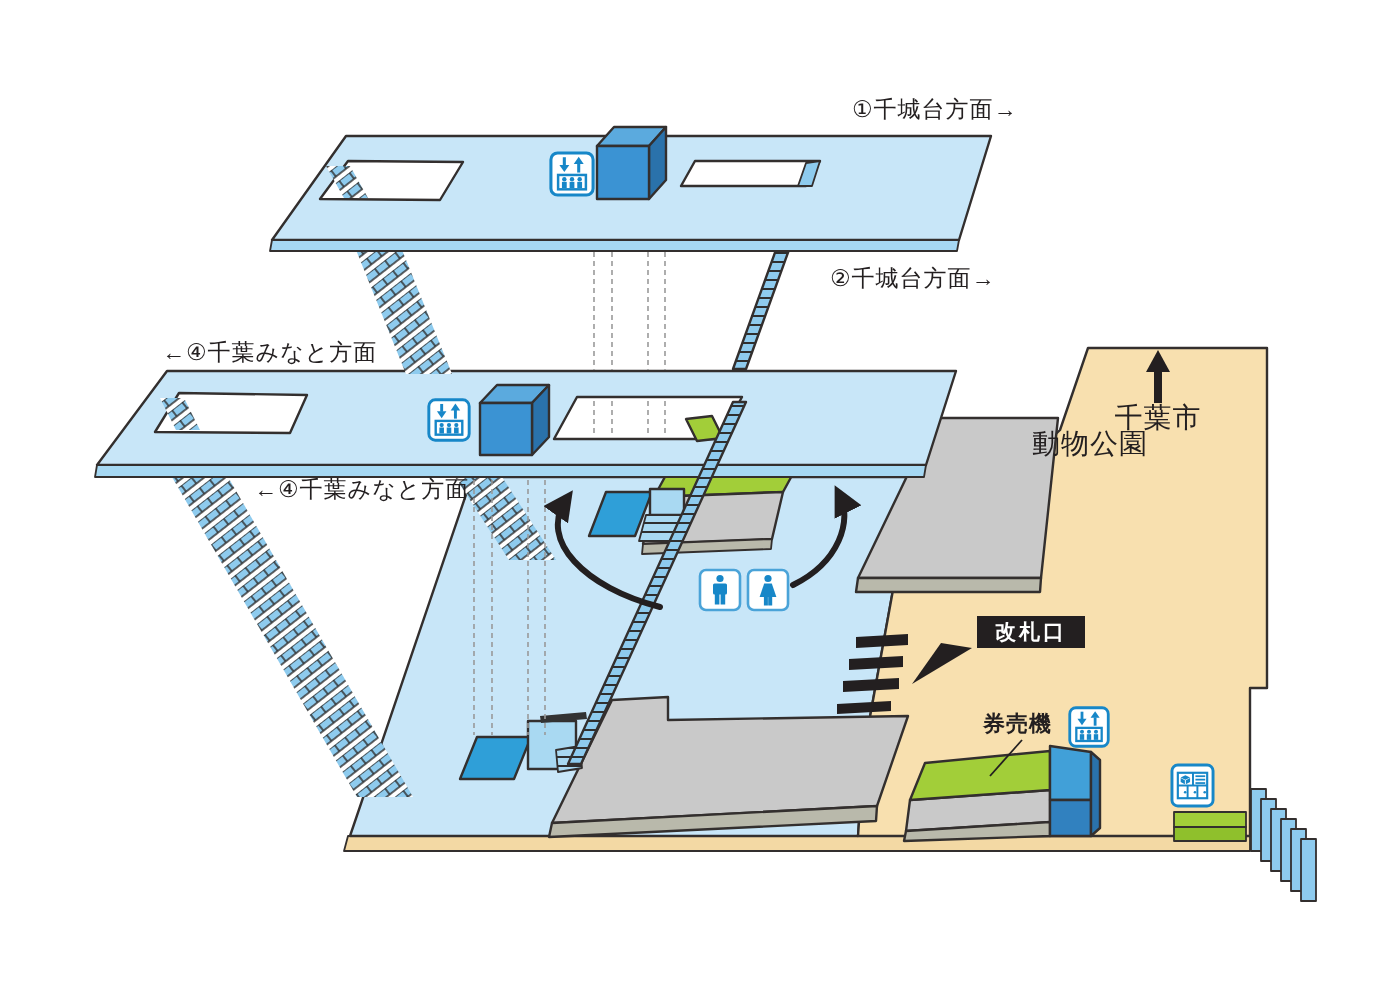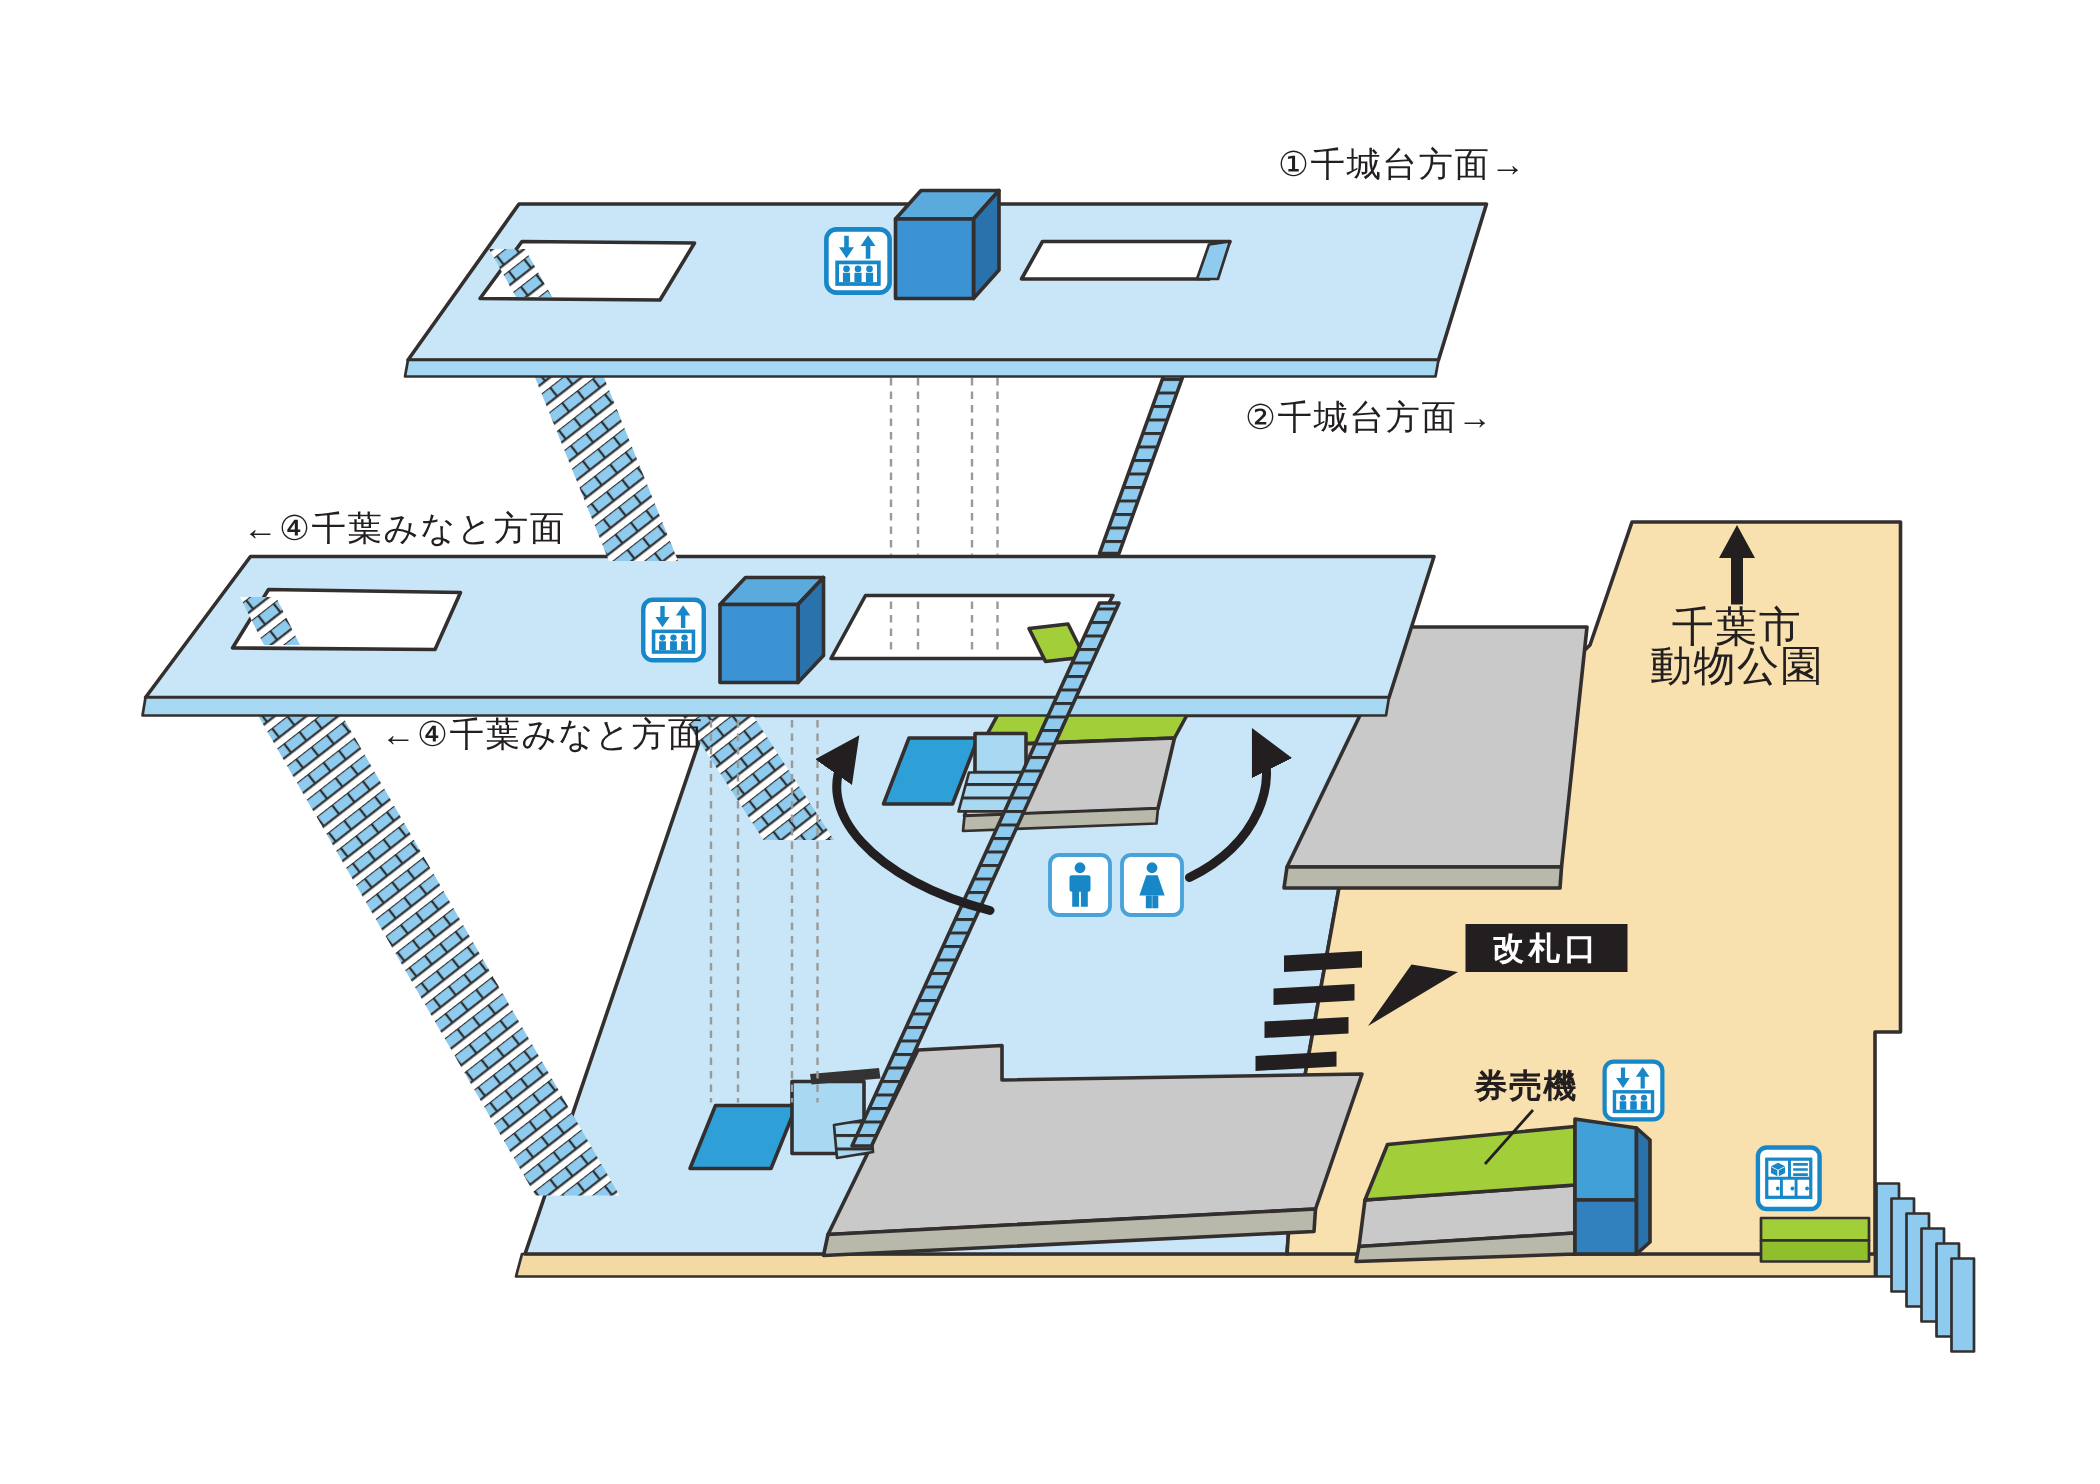--- a/index.html
+++ b/index.html
@@ -265,21 +265,21 @@
     <polygon class="c-black" points="1158,350 1146,372 1170,372"></polygon>
   </g>
 </svg>
 
 <div class="lbl" style="left:852px;top:98px">①千城台方面→</div>
 <div class="lbl" style="left:830px;top:267px">②千城台方面→</div>
 <div class="lbl" style="left:162px;top:341px">←④千葉みなと方面</div>
 <div class="lbl" style="left:254px;top:478px">←④千葉みなと方面</div>
 
 <div class="dest" style="left:1158px;top:404px">千葉市</div>
-<div class="dest" style="left:1158px;top:430px">動物公園</div>
+<div class="dest" style="left:1090px;top:430px">動物公園</div>
 
 <div class="badge">改札口</div>
 <div class="tm-lbl">券売機</div>
 
 <svg class="icon" style="left:549px;top:151px" width="46" height="46">
       <use href="#sym-elevator"></use>
     </svg>
 <svg class="icon" style="left:427px;top:398px" width="44" height="44">
       <use href="#sym-elevator"></use>
     </svg>

